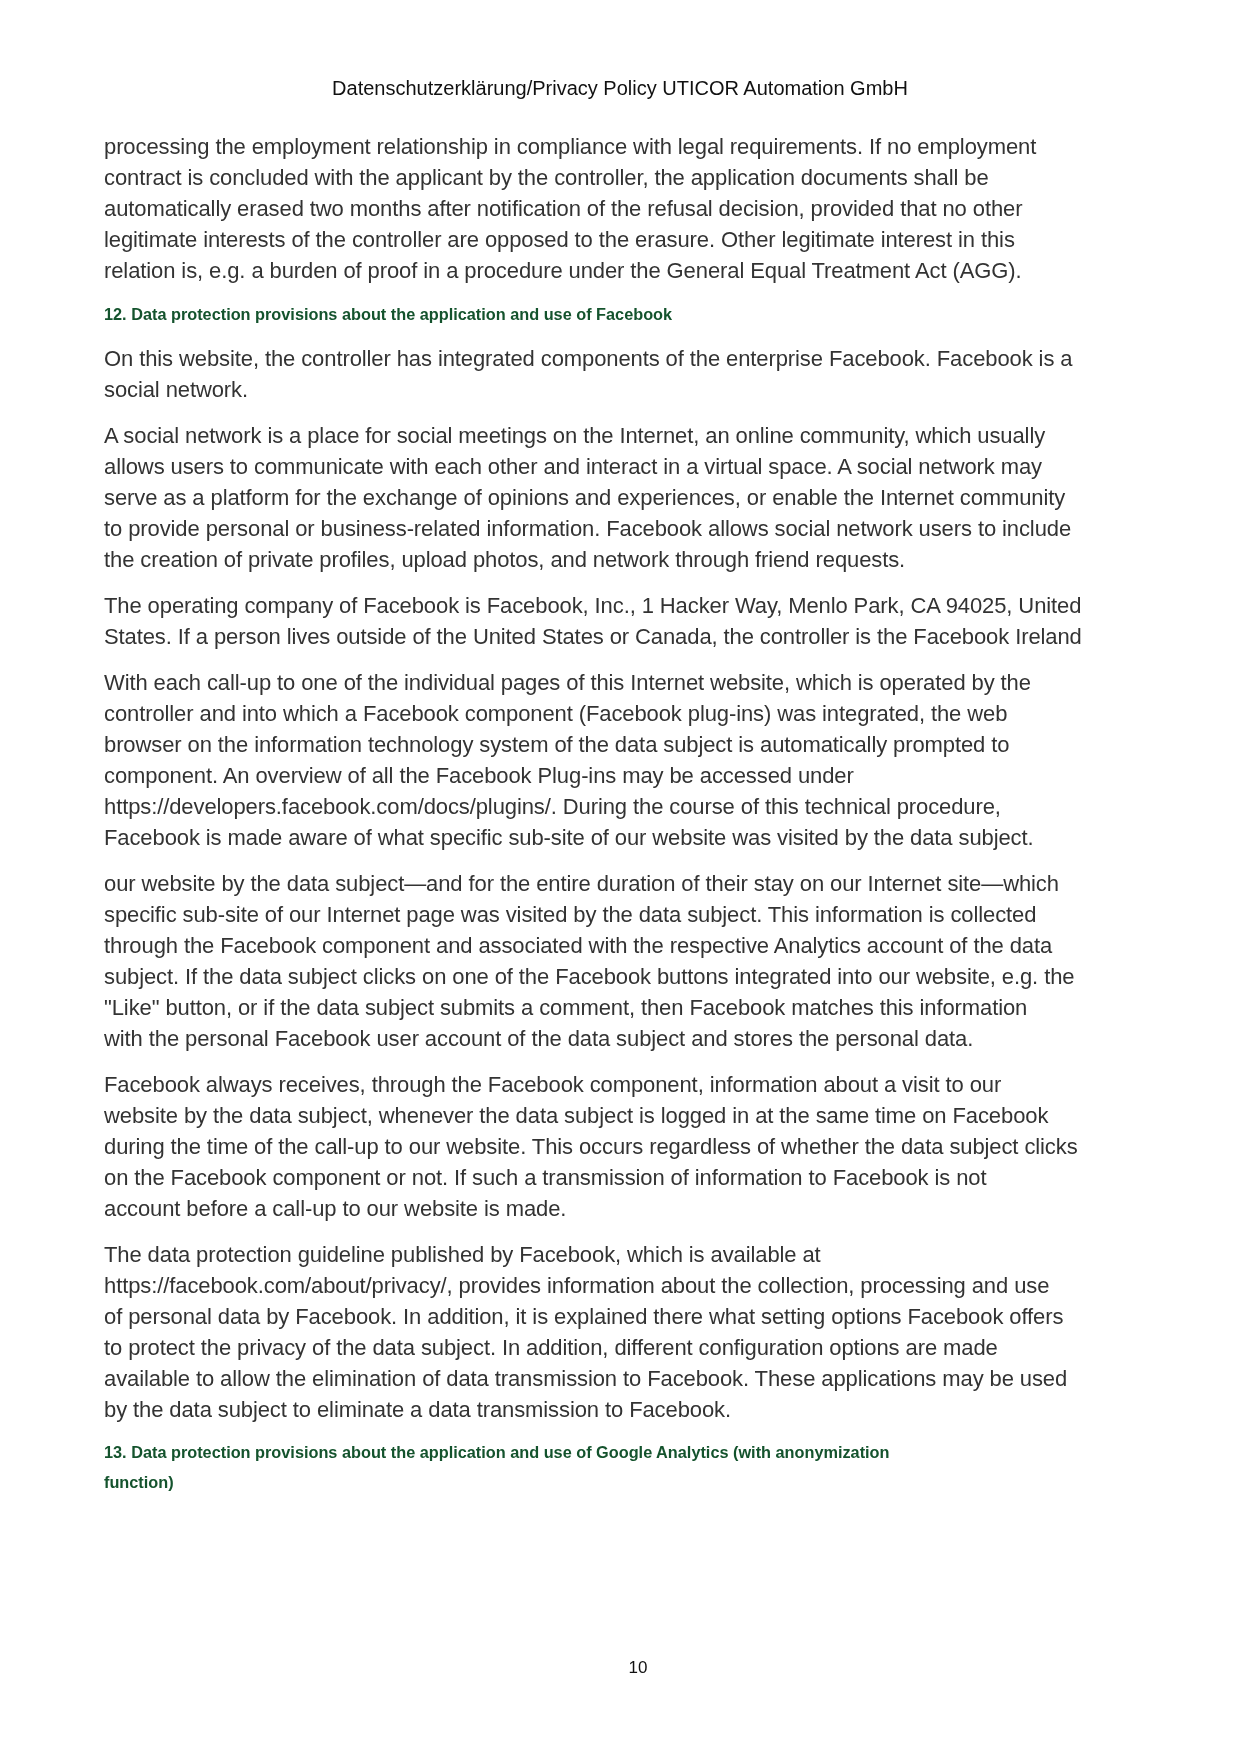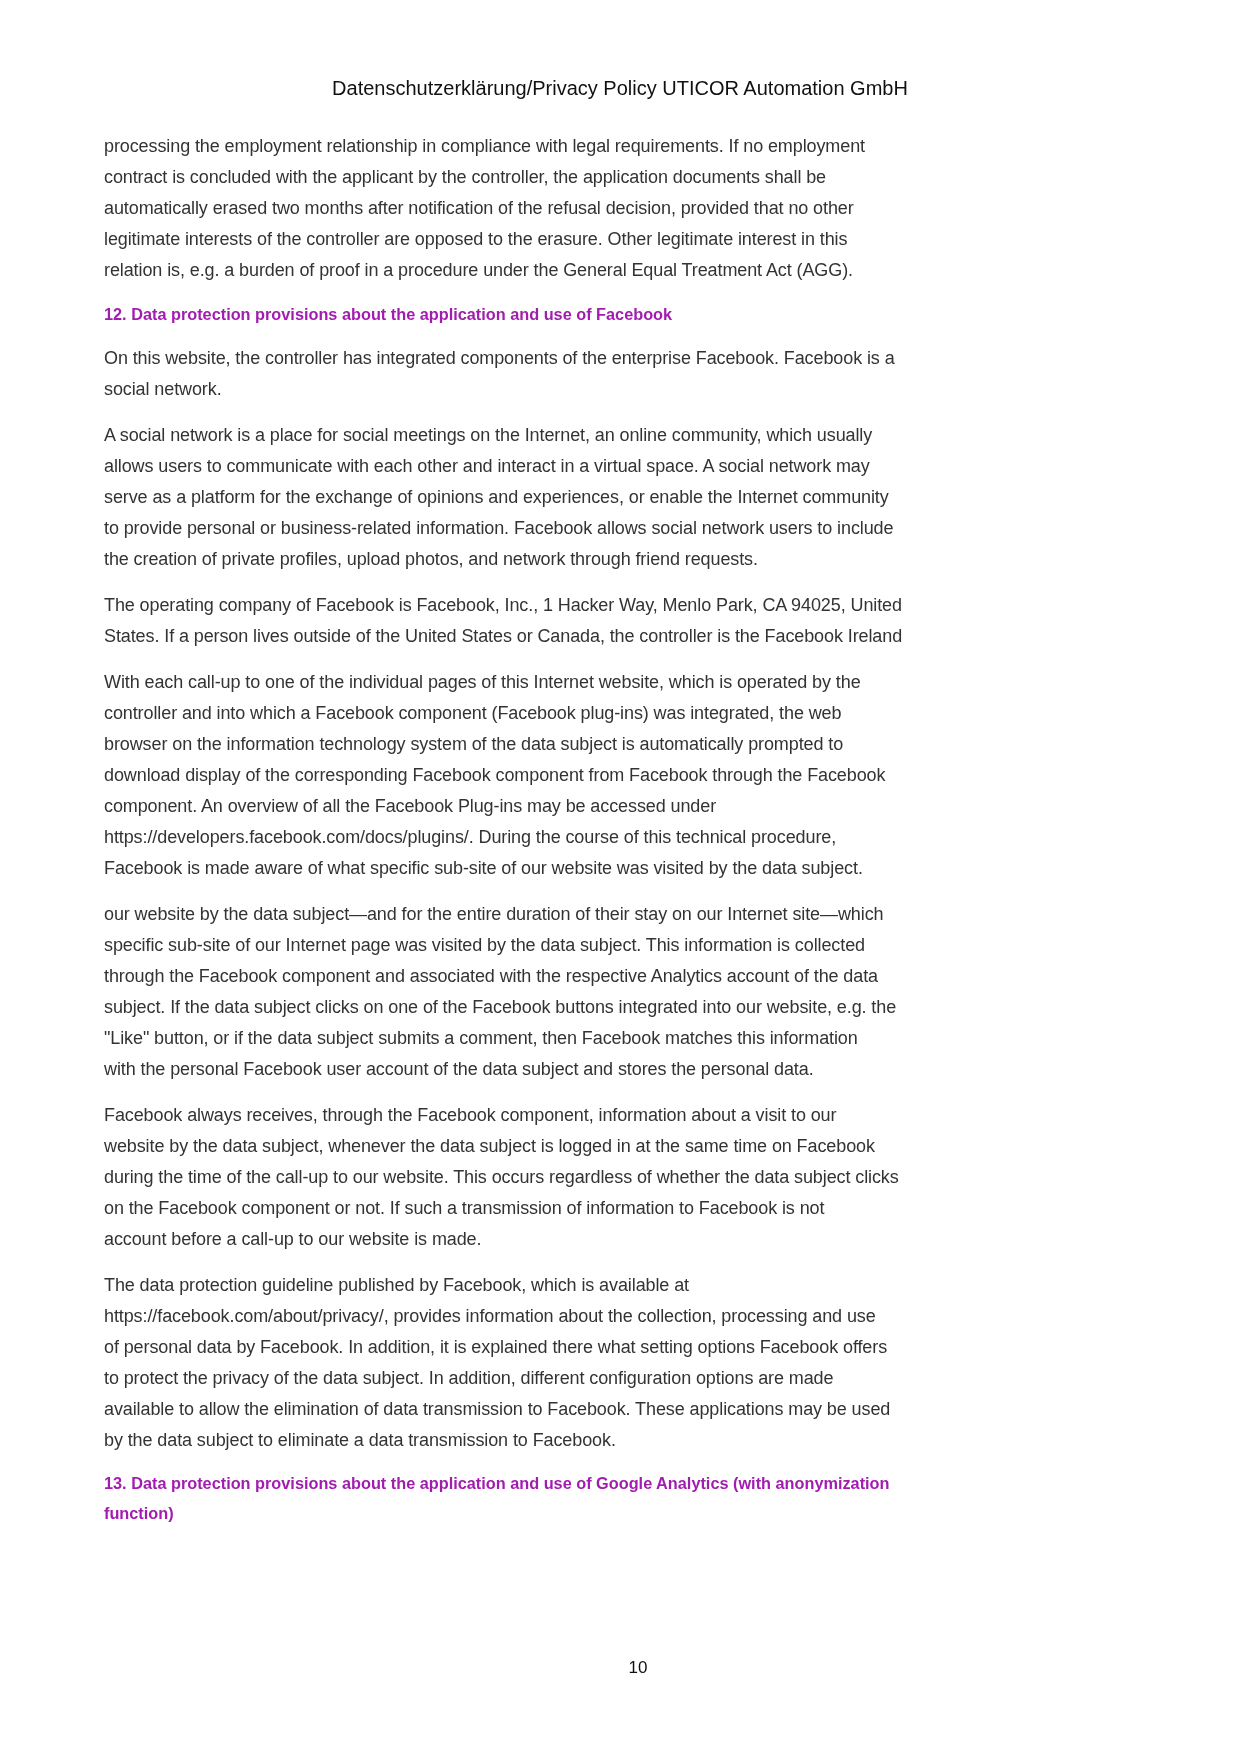--- a/index.html
+++ b/index.html
@@ -33,33 +33,33 @@
   }
   .content {
     position: absolute;
     left: 104px;
     top: 131px;
     width: 1040px;
     color: #333333;
   }
   .para {
     margin: 0 0 15px 0;
-    font-size: 18px;
+    font-size: 22px;
     line-height: 31px;
     letter-spacing: -0.1px;
     white-space: nowrap;
   }
   .para .line {
     display: block;
   }
   .heading {
     margin: 0 0 15px 0;
     font-size: 16.3px;
     line-height: 30px;
-    color: #a21caf;
+    color: #14532d;
     white-space: nowrap;
   }
   .heading .line { display: block; }
   .h12 { margin-top: -2px; margin-bottom: 14px; }
   .h13 { margin-top: -3px; }
   .footer {
     position: absolute;
     top: 1656px;
     left: 0;
     width: 1240px;
@@ -108,21 +108,20 @@
 
     <p class="para">
       <span class="line">The operating company of Facebook is Facebook, Inc., 1 Hacker Way, Menlo Park, CA 94025, United</span>
       <span class="line">States. If a person lives outside of the United States or Canada, the controller is the Facebook Ireland</span>
     </p>
 
     <p class="para">
       <span class="line">With each call-up to one of the individual pages of this Internet website, which is operated by the</span>
       <span class="line">controller and into which a Facebook component (Facebook plug-ins) was integrated, the web</span>
       <span class="line">browser on the information technology system of the data subject is automatically prompted to</span>
-      <span class="line">download display of the corresponding Facebook component from Facebook through the Facebook</span>
       <span class="line">component. An overview of all the Facebook Plug-ins may be accessed under</span>
       <span class="line">https://developers.facebook.com/docs/plugins/. During the course of this technical procedure,</span>
       <span class="line">Facebook is made aware of what specific sub-site of our website was visited by the data subject.</span>
     </p>
 
     <p class="para">
       <span class="line">our website by the data subject—and for the entire duration of their stay on our Internet site—which</span>
       <span class="line">specific sub-site of our Internet page was visited by the data subject. This information is collected</span>
       <span class="line">through the Facebook component and associated with the respective Analytics account of the data</span>
       <span class="line">subject. If the data subject clicks on one of the Facebook buttons integrated into our website, e.g. the</span>

